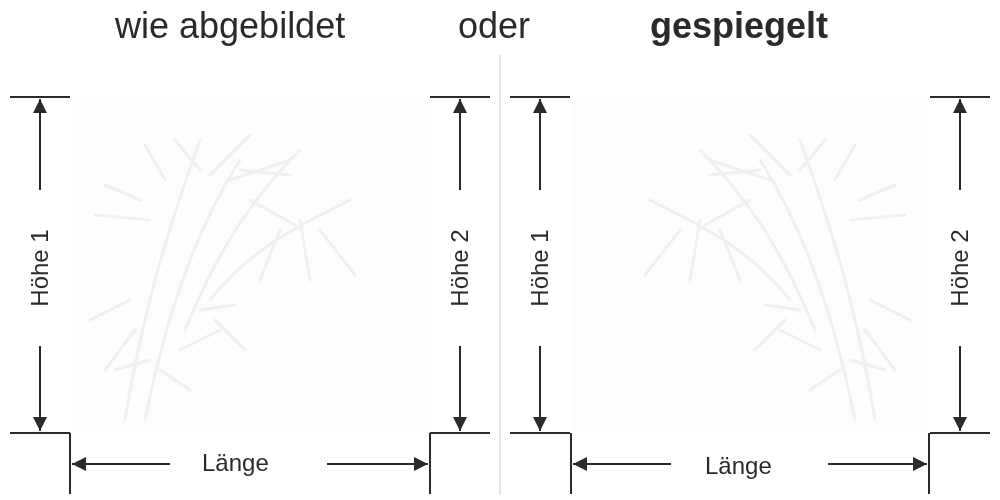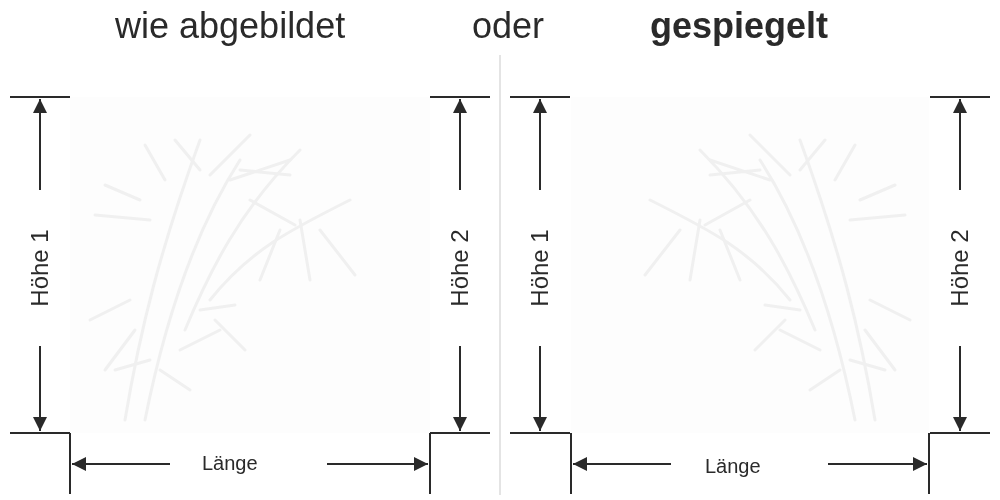--- a/index.html
+++ b/index.html
@@ -2,28 +2,28 @@
 <html><head>
 <meta charset="utf-8">
 <style>
   html, body { margin: 0; padding: 0; background: #ffffff; }
   body { width: 1000px; height: 500px; position: relative; overflow: hidden;
          font-family: "Liberation Sans", sans-serif; color: #2a2a2a; }
   .title { position: absolute; top: 2px; font-size: 36px; line-height: 48px; color: #2a2a2a; white-space: nowrap; text-align: center; }
   .panel-bg { position: absolute; top: 97px; height: 336px; background: #fdfdfd; }
   svg.diagram { position: absolute; left: 0; top: 0; }
   .vlabel { position: absolute; font-size: 24px; color: #2a2a2a; transform: rotate(-90deg); transform-origin: center center; white-space: nowrap; width: 120px; text-align: center; line-height: 28px; }
-  .hlabel { position: absolute; font-size: 20px; color: #2a2a2a; white-space: nowrap; line-height: 28px; }
+  .hlabel { position: absolute; font-size: 24px; color: #2a2a2a; white-space: nowrap; line-height: 28px; }
   .divider { position: absolute; left: 499px; top: 55px; width: 2px; height: 440px; background: #e4e4e4; }
 </style>
 </head>
 <body>
 
 <div class="title" style="left:115px;">wie abgebildet</div>
-<div class="title" style="left:472px;">oder</div>
+<div class="title" style="left:458px;">oder</div>
 <div class="title" style="left:650px;font-weight:bold;">gespiegelt</div>
 
 <div class="panel-bg" style="left:70px; width:360px;"></div>
 <div class="panel-bg" style="left:571px; width:358px;"></div>
 
 <div class="divider"></div>
 
 <svg class="diagram" width="1000" height="500" viewBox="0 0 1000 500">
   <defs>
     <marker id="ah" viewBox="0 0 10 10" refX="10" refY="5" markerWidth="14" markerHeight="14" markerUnits="userSpaceOnUse" orient="auto">

